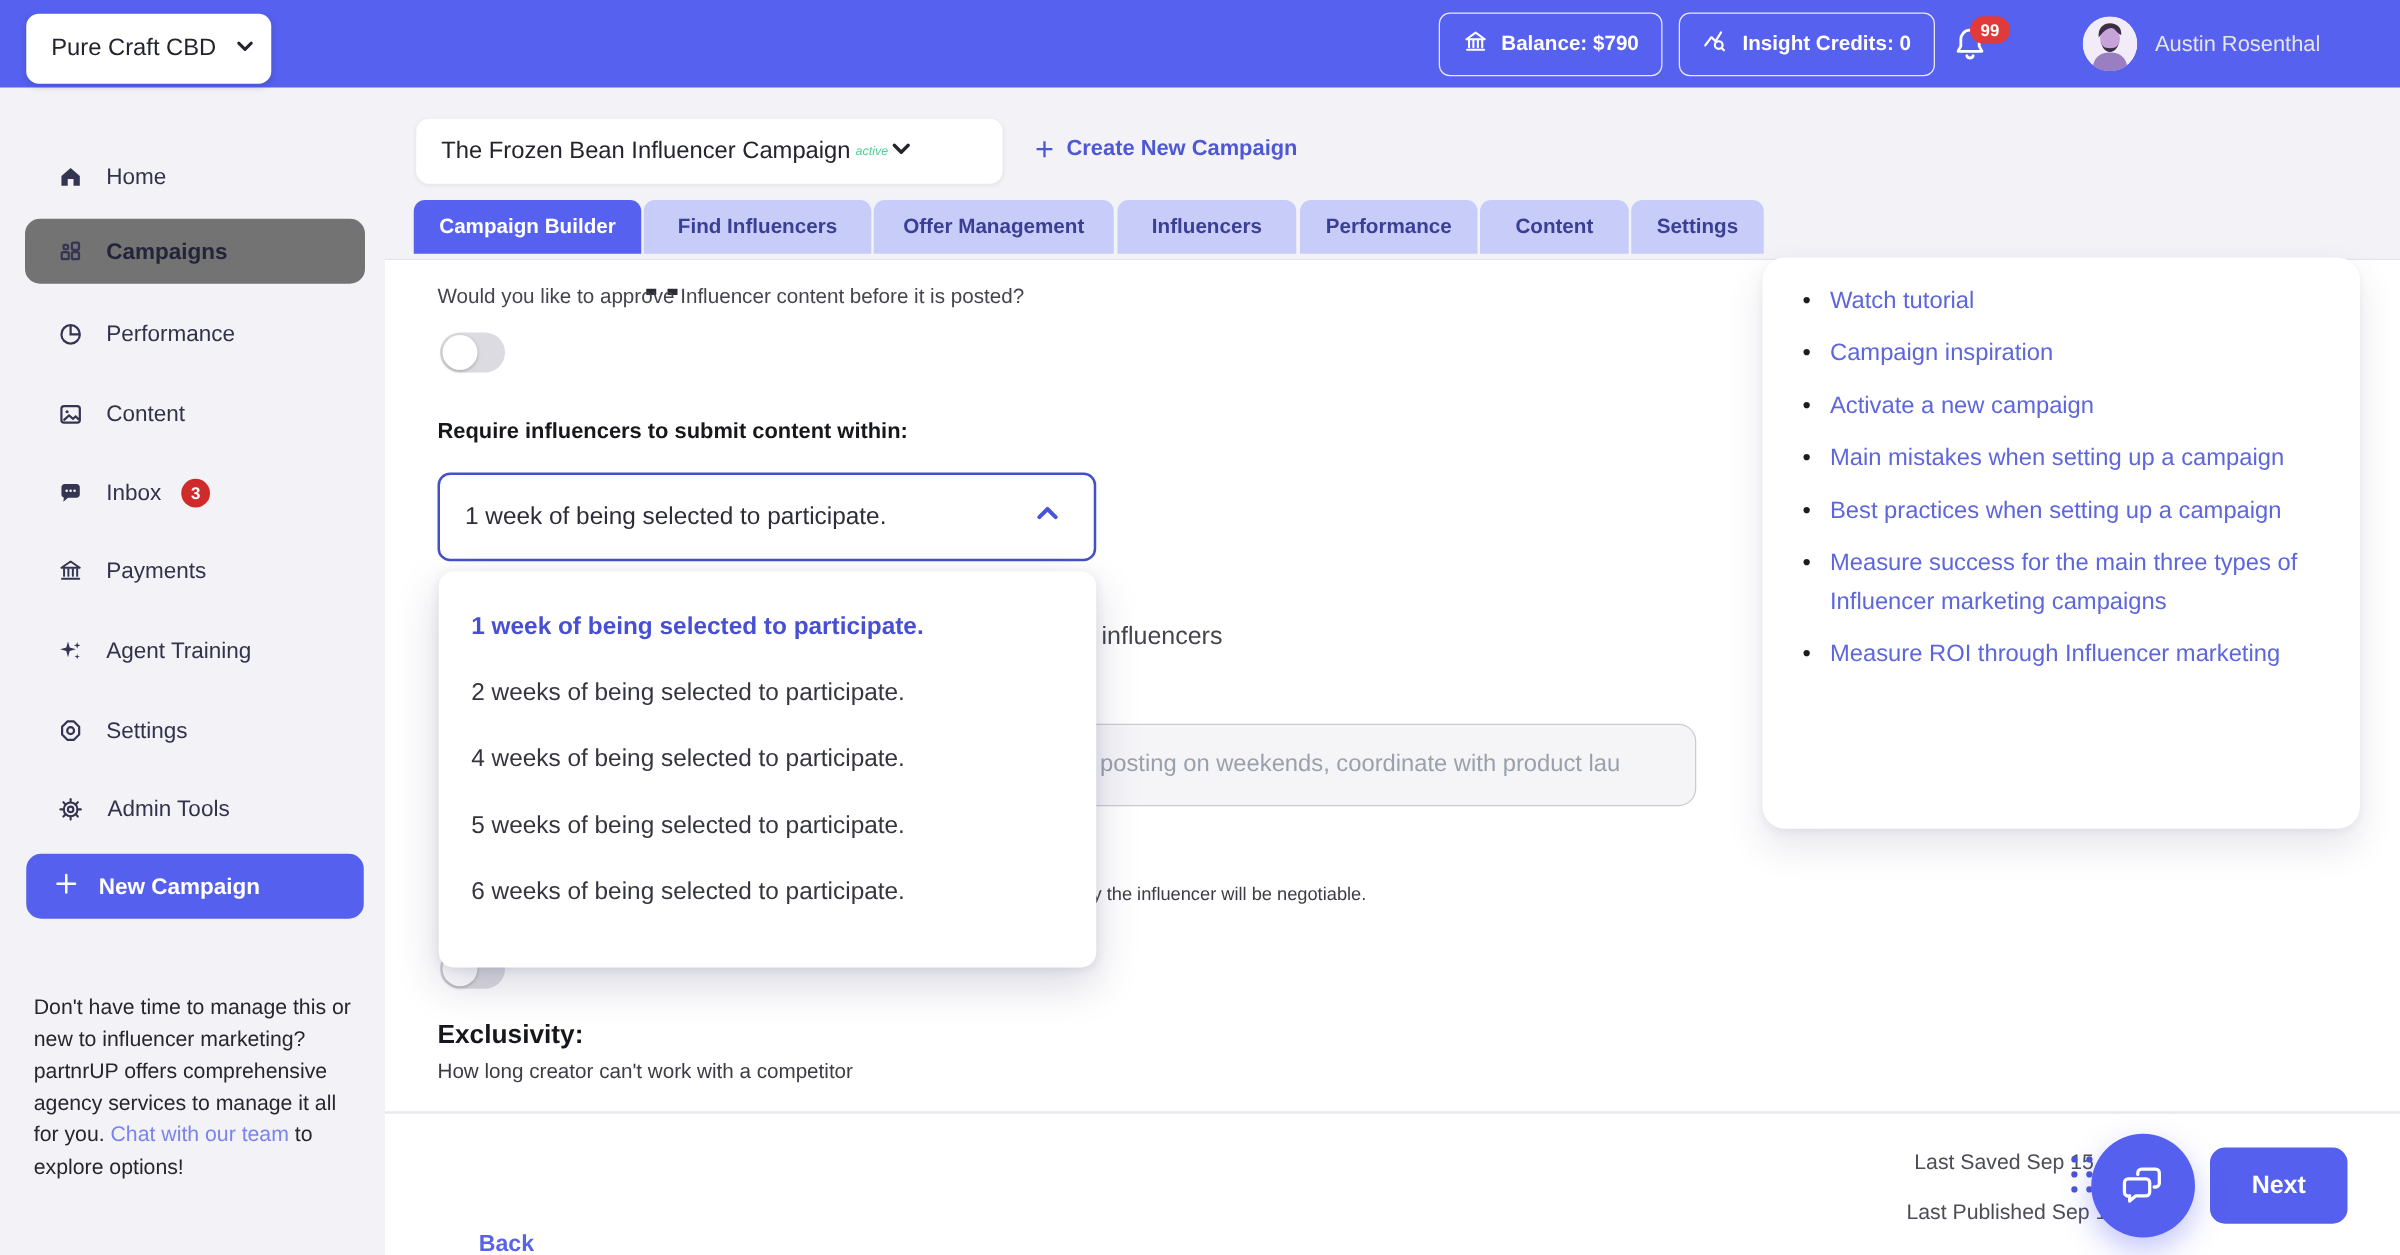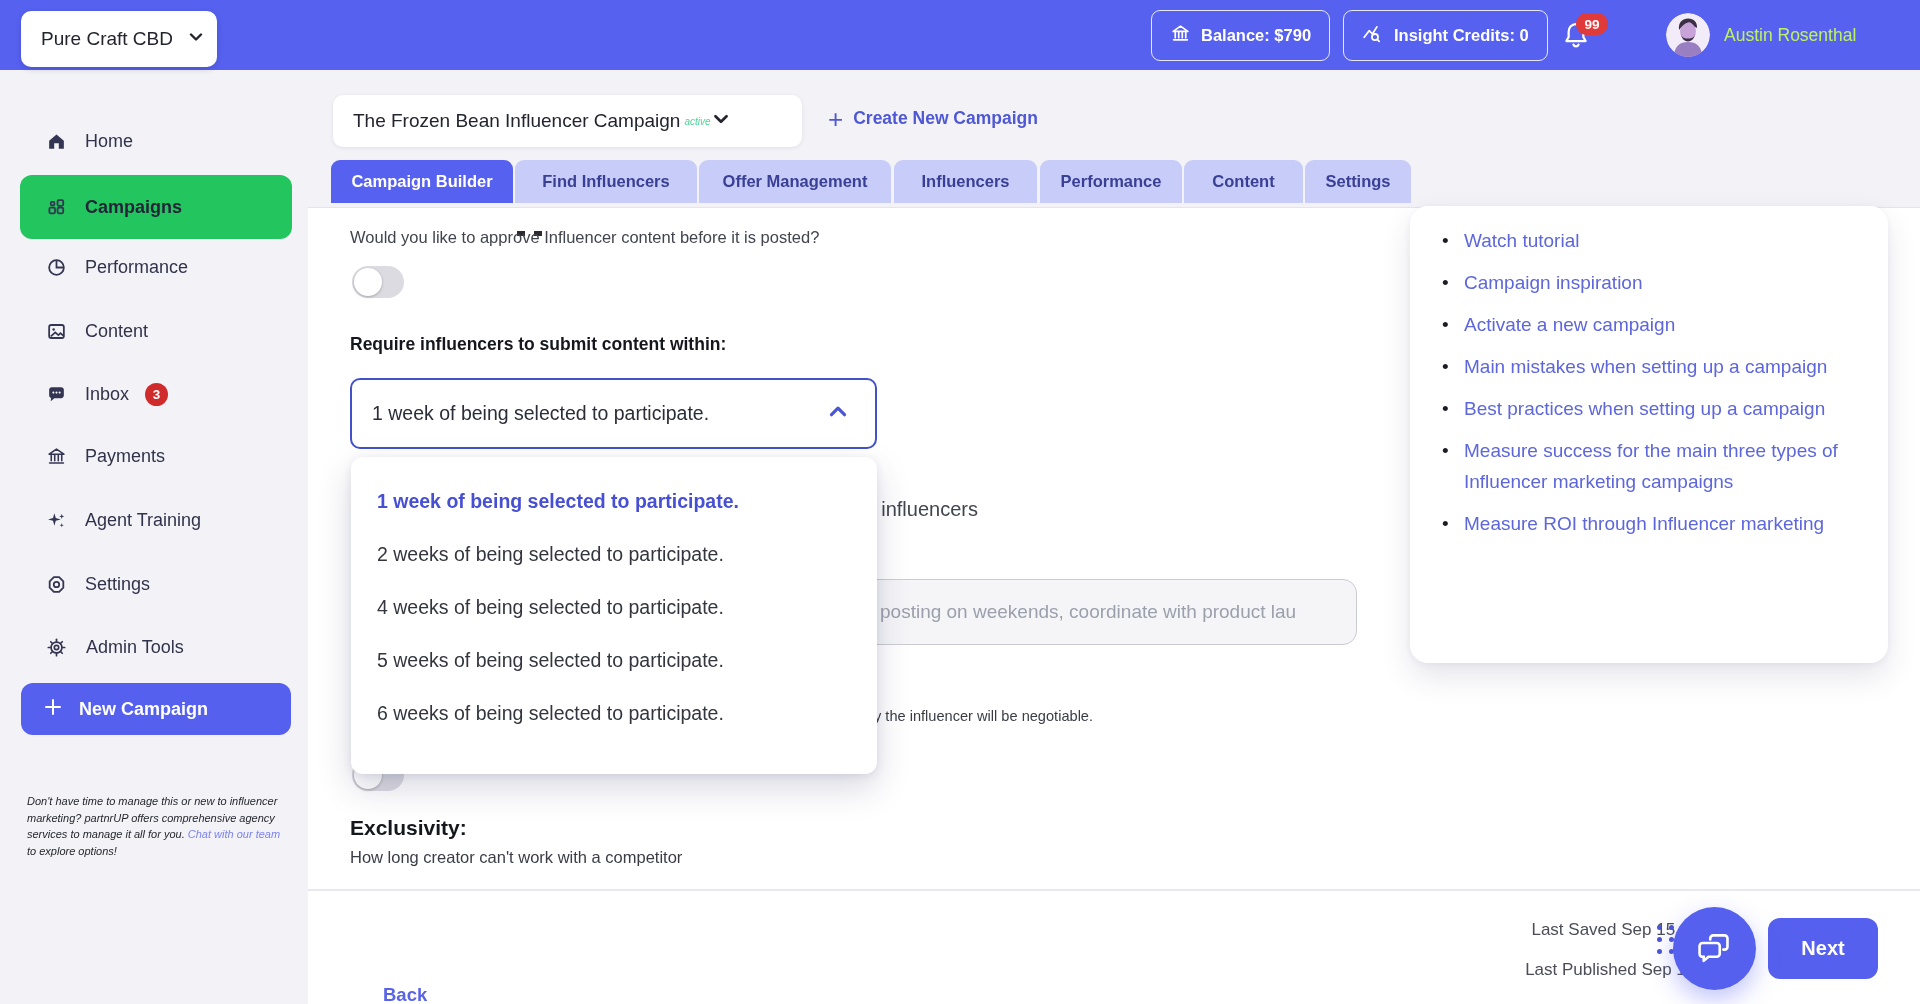--- a/index.html
+++ b/index.html
@@ -15,34 +15,34 @@
   .brand-box .label { font-size:19px; color:#23242e; font-weight:500; white-space:nowrap; }
   .chev { flex:0 0 auto; }
   .pill-btn { height:51px; border:1.7px solid rgba(255,255,255,.85); border-radius:9px; color:#fff;
     display:flex; align-items:center; gap:10px; padding:0 18px; font-size:16.5px; font-weight:700;
     background:transparent; cursor:pointer; white-space:nowrap; } 
   .bell-wrap { position:absolute; left:1560px; top:18px; width:46px; height:40px; cursor:pointer; }
   .bell-badge { position:absolute; left:16px; top:-5px; min-width:32px; height:22px; background:#e03a3a;
     border-radius:12px; color:#fff; font-size:13.5px; font-weight:700; display:flex; align-items:center;
     justify-content:center; padding:0 6px; }
   .avatar { position:absolute; left:1666px; top:13px; width:44px; height:44px; border-radius:50%; overflow:hidden; cursor:pointer; }
-  .user-name { position:absolute; left:1724px; top:25px; color:#bef264; font-size:17.5px; font-weight:500; }
+  .user-name { position:absolute; left:1724px; top:25px; color:#e5e5e5; font-size:17.5px; font-weight:500; }
 
   
   .sidebar { position:absolute; left:0; top:70px; width:308px; height:934px; background:#f3f2f7; z-index:20; }
   .side-item { position:absolute; left:20px; width:272px; height:48px; display:flex; align-items:center;
     gap:18px; padding:0 0 0 26px; color:#32334a; font-size:18px; font-weight:500; cursor:pointer; border-radius:12px; }
   .side-item svg { color:#343552; }
-  .side-item.active { background:#22c55e; height:64px; color:#23243a; font-weight:700; }
+  .side-item.active { background:#737373; height:52px; color:#23243a; font-weight:700; }
   .inbox-badge { width:23px; height:23px; border-radius:50%; background:#cf2b2b; color:#fff; font-size:13.5px;
     font-weight:700; display:flex; align-items:center; justify-content:center; margin-left:-2px; }
   .new-campaign-btn { position:absolute; left:21px; top:613px; width:270px; height:52px; background:#5560ee;
     border:none; border-radius:12px; color:#fff; font-size:18px; font-weight:600; display:flex; align-items:center;
     gap:16px; padding:0 0 0 22px; cursor:pointer; font-family:inherit; }
-  .side-note { position:absolute; left:27px; top:723px; width:260px; font-style:italic; font-size:11px;
+  .side-note { position:absolute; left:27px; top:723px; width:260px; font-size:17px;
     line-height:1.5; color:#26262e; font-weight:500; }
   .side-note .note-link { color:#7b83ef; cursor:pointer; }
 
   
   .campaign-select { position:absolute; left:333px; top:95px; width:469px; height:52px; background:#fff;
     border-radius:10px; display:flex; align-items:center; padding:0 18px 0 20px; cursor:pointer;
     box-shadow:0 1px 4px rgba(30,30,70,.08); z-index:10; }
   .campaign-select .cname { font-size:19px; color:#23242e; white-space:nowrap; }
   .campaign-select .status { font-size:10px; font-style:italic; color:#4ed397; margin-left:4px; }
   .create-new { position:absolute; left:828px; top:108px; display:flex; align-items:center; gap:10px;

